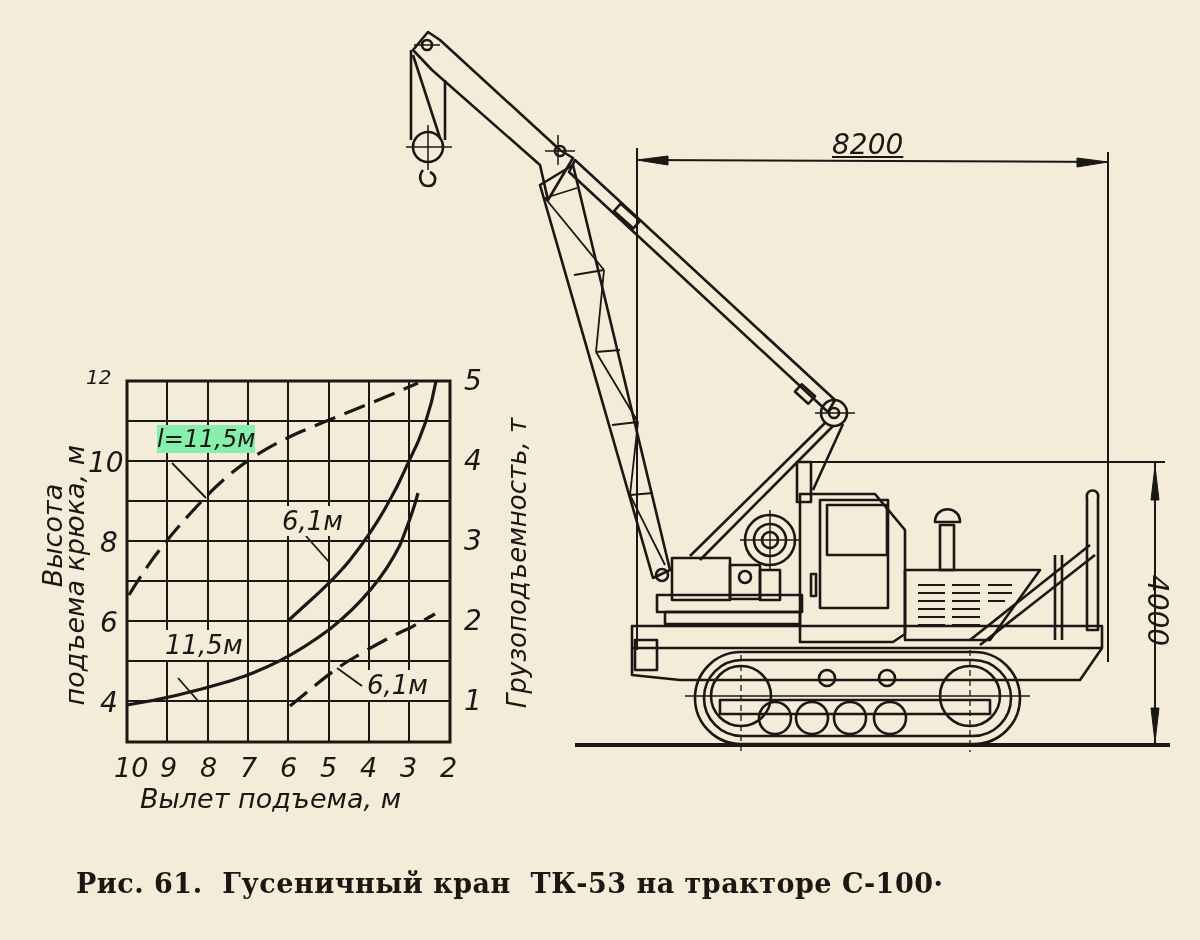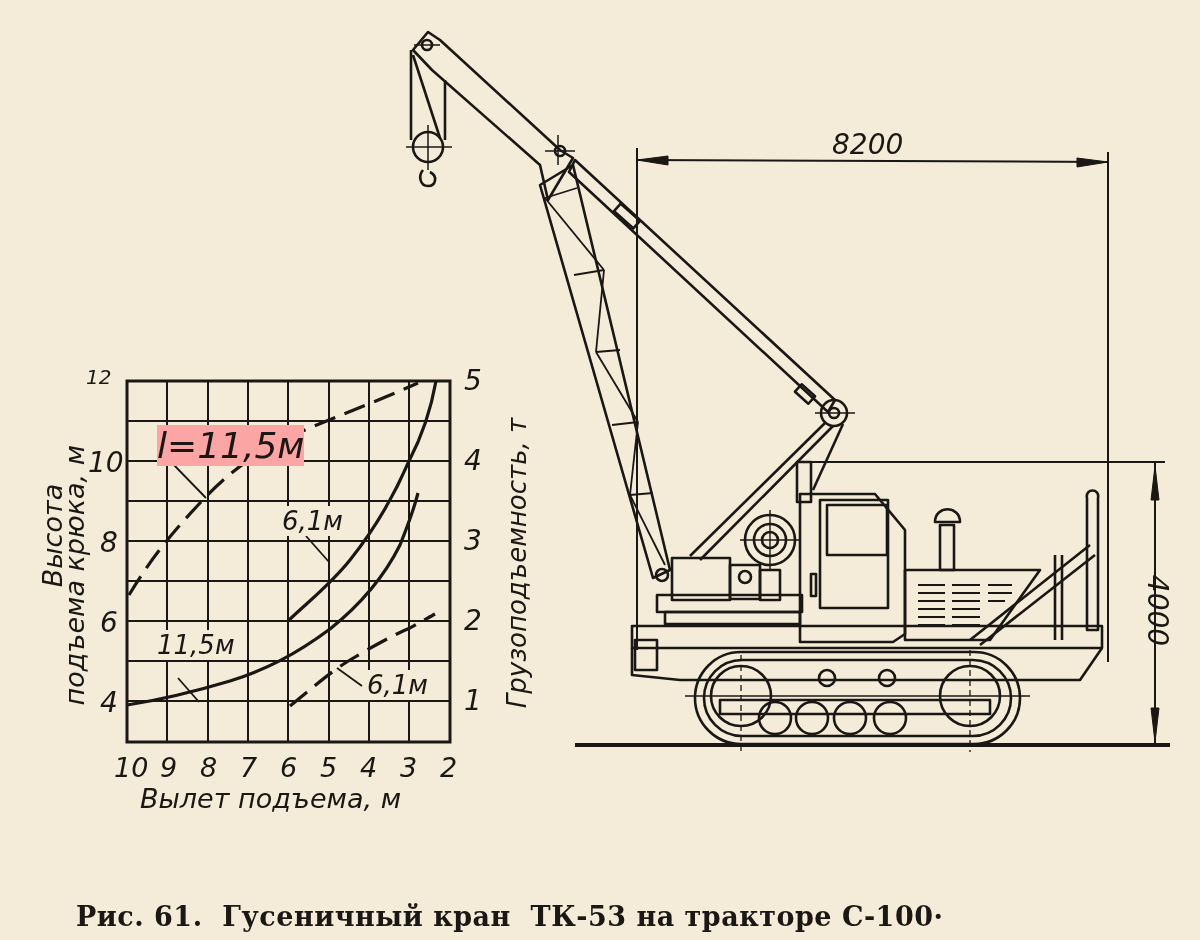--- a/index.html
+++ b/index.html
@@ -1,18 +1,18 @@
 <!DOCTYPE html>
 <html><head>
 <meta charset="utf-8">
 <style>
   html,body{margin:0;padding:0;}
   body{width:1200px;height:940px;background:#f4ecd9;position:relative;overflow:hidden;font-family:"DejaVu Sans",sans-serif;color:#1a1714;}
   svg{position:absolute;left:0;top:0;}
-  .caption{position:absolute;left:76px;top:868px;font-family:"DejaVu Serif",serif;font-weight:bold;font-size:27px;letter-spacing:0.5px;color:#1a1714;white-space:pre;margin-top:33px;}
+  .caption{position:absolute;left:76px;top:868px;font-family:"DejaVu Serif",serif;font-weight:bold;font-size:27px;letter-spacing:0.5px;color:#1a1714;white-space:pre;}
   .lbl{position:absolute;font-family:"DejaVu Sans",sans-serif;font-style:italic;color:#1a1714;white-space:nowrap;}
 </style>
 </head>
 <body>
 
 <svg width="1200" height="940" viewBox="0 0 1200 940">
   <defs>
     <filter id="rough">
         <feTurbulence baseFrequency="0.9" numOctaves="1" seed="3"></feTurbulence>
         <feDisplacementMap in="SourceGraphic" scale="0.8"></feDisplacementMap>
@@ -204,22 +204,22 @@
   <span class="lbl" style="left:360px;top:752px;font-size:27px;">4</span>
   <span class="lbl" style="left:400px;top:752px;font-size:27px;">3</span>
   <span class="lbl" style="left:440px;top:752px;font-size:27px;">2</span>
 
   <span class="lbl" style="left:140px;top:783px;font-size:27px;">Вылет подъема, м</span>
 
   <span class="lbl" style="left:-18px;top:520px;font-size:27px;transform:rotate(-90deg);transform-origin:center;width:140px;text-align:center;">Высота</span>
   <span class="lbl" style="left:-56px;top:560px;font-size:27px;transform:rotate(-90deg);transform-origin:center;width:260px;text-align:center;">подъема крюка, м</span>
   <span class="lbl" style="left:367px;top:548px;font-size:26px;transform:rotate(-90deg);transform-origin:center;width:300px;text-align:center;">Грузоподъемность, т</span>
 
-  <span class="lbl" style="left:157px;top:425px;font-size:36px;background:#fca5a5;">l=11,5м</span>
+  <span class="lbl" style="left:157px;top:425px;font-size:24px;background:#86efac;">l=11,5м</span>
   <span class="lbl" style="left:282px;top:506px;font-size:26px;background:#f4ecd9;">6,1м</span>
-  <span class="lbl" style="left:157px;top:630px;font-size:26px;background:#f4ecd9;">11,5м</span>
+  <span class="lbl" style="left:165px;top:630px;font-size:26px;background:#f4ecd9;">11,5м</span>
   <span class="lbl" style="left:367px;top:670px;font-size:26px;background:#f4ecd9;">6,1м</span>
 </div>
 
-<span class="lbl" style="left:832px;top:128px;font-size:28px;">8200</span>
+<span class="lbl" style="left:832px;top:128px;font-size:28px;text-decoration:underline;">8200</span>
 <span class="lbl" style="left:1122px;top:594px;font-size:28px;transform:rotate(90deg);transform-origin:center;">4000</span>
 
 <div class="caption">Рис. 61.  Гусеничный кран  ТК-53 на тракторе С-100·</div>
 
 </body></html>

